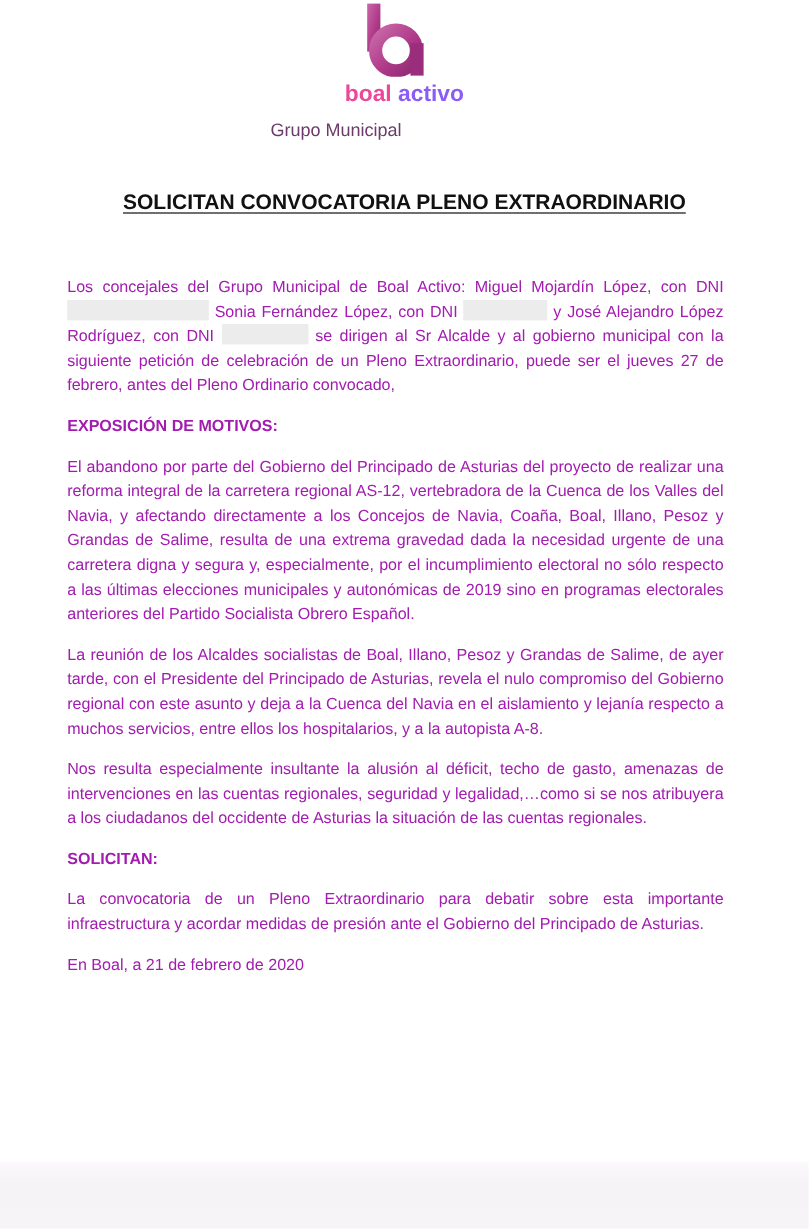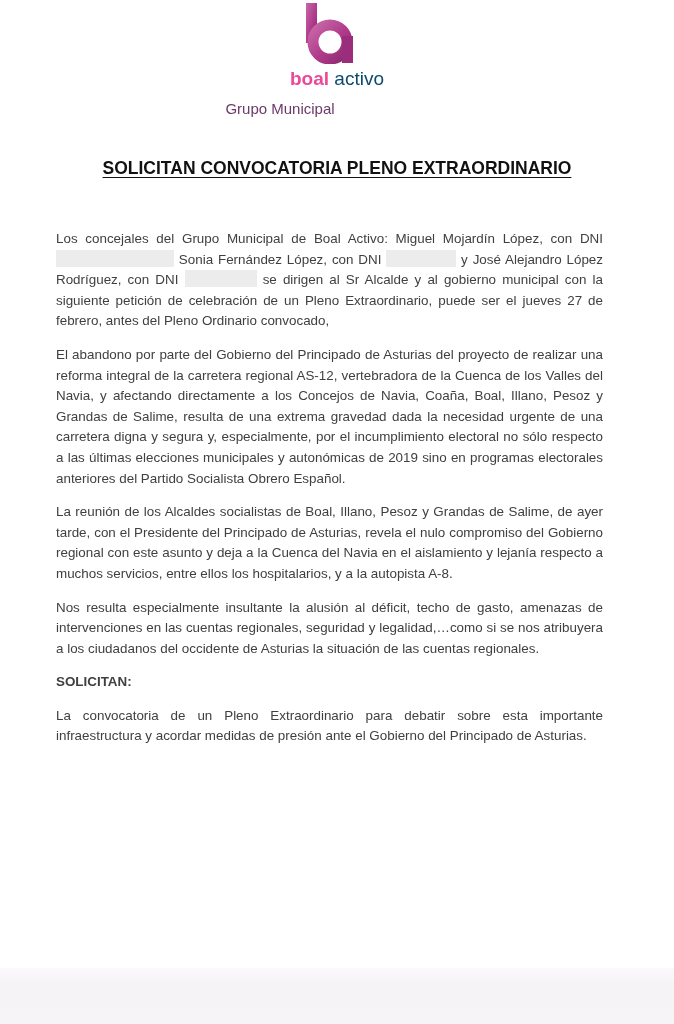--- a/index.html
+++ b/index.html
@@ -38,22 +38,22 @@
       font-size: 19px;
       text-align: center;
       color: #a0306e;
       letter-spacing: 0px;
     }
     .logo-wordmark .bold {
       font-weight: bold;
       color: #ec4899;
     }
     .logo-wordmark .light {
-      font-weight: normal;
-      color: #0c4a6e;
+      font-weight: bold;
+      color: #8b5cf6;
     }
     .logo-subtitle {
       position: absolute;
       left: 0;
       width: 560px;
       top: 100px;
       font-size: 15px;
       text-align: center;
       color: #6b3a6b;
     }
@@ -69,21 +69,21 @@
       text-underline-offset: 3px;
       color: #111;
     }
     .content {
       position: absolute;
       left: 56px;
       top: 229px;
       width: 547px;
       font-size: 13.4px;
       line-height: 20.6px;
-      color: #404040;
+      color: #a21caf;
     }
     .para {
       text-align: justify;
       margin: 0 0 13px 0;
     }
     .heading {
       font-weight: bold;
       margin: 0 0 13px 0;
     }
     .redact {
@@ -127,24 +127,26 @@
 </div>
 
 <div class="title">SOLICITAN CONVOCATORIA PLENO EXTRAORDINARIO</div>
 
 <div class="content">
   <p class="para">
     <span>Los concejales del Grupo Municipal de Boal Activo: Miguel Mojardín López, con DNI</span>
     <span class="redact" style="width:118px;"></span><span> Sonia Fernández López, con DNI </span><span class="redact" style="width:70px;"></span><span> y José Alejandro López Rodríguez, con DNI </span><span class="redact" style="width:72px;"></span><span> se dirigen al Sr Alcalde y al gobierno municipal con la siguiente petición de celebración de un Pleno Extraordinario, puede ser el jueves 27 de febrero, antes del Pleno Ordinario convocado,</span>
   </p>
 
+  <p class="heading">EXPOSICIÓN DE MOTIVOS:</p>
 
   <p class="para">El abandono por parte del Gobierno del Principado de Asturias del proyecto de realizar una reforma integral de la carretera regional AS-12, vertebradora de la Cuenca de los Valles del Navia, y afectando directamente a los Concejos de Navia, Coaña, Boal, Illano, Pesoz y Grandas de Salime, resulta de una extrema gravedad dada la necesidad urgente de una carretera digna y segura y, especialmente, por  el  incumplimiento electoral no sólo respecto a las últimas elecciones municipales y autonómicas de 2019 sino en programas electorales anteriores del Partido Socialista Obrero Español.</p>
   <p class="para">La reunión de los Alcaldes socialistas de Boal, Illano, Pesoz y Grandas de Salime, de ayer tarde, con el Presidente del Principado de Asturias, revela el nulo compromiso del Gobierno regional con este asunto y deja a la Cuenca del Navia en el aislamiento y lejanía respecto a muchos servicios, entre ellos los hospitalarios,  y a la autopista A-8.</p>
   <p class="para">Nos resulta especialmente insultante la alusión al déficit, techo de gasto, amenazas de intervenciones en las cuentas regionales, seguridad y legalidad,…como si se nos atribuyera a los ciudadanos del occidente de Asturias la situación de las cuentas regionales.</p>
 
   <p class="heading">SOLICITAN:</p>
 
   <p class="para">La convocatoria de un Pleno Extraordinario para debatir sobre esta importante infraestructura y acordar medidas de presión ante el Gobierno del Principado de Asturias.</p>
 
+  <p class="para">En Boal, a 21 de febrero de 2020</p>
 </div>
 
 <div class="bottom-band"></div>
 
 </body></html>

